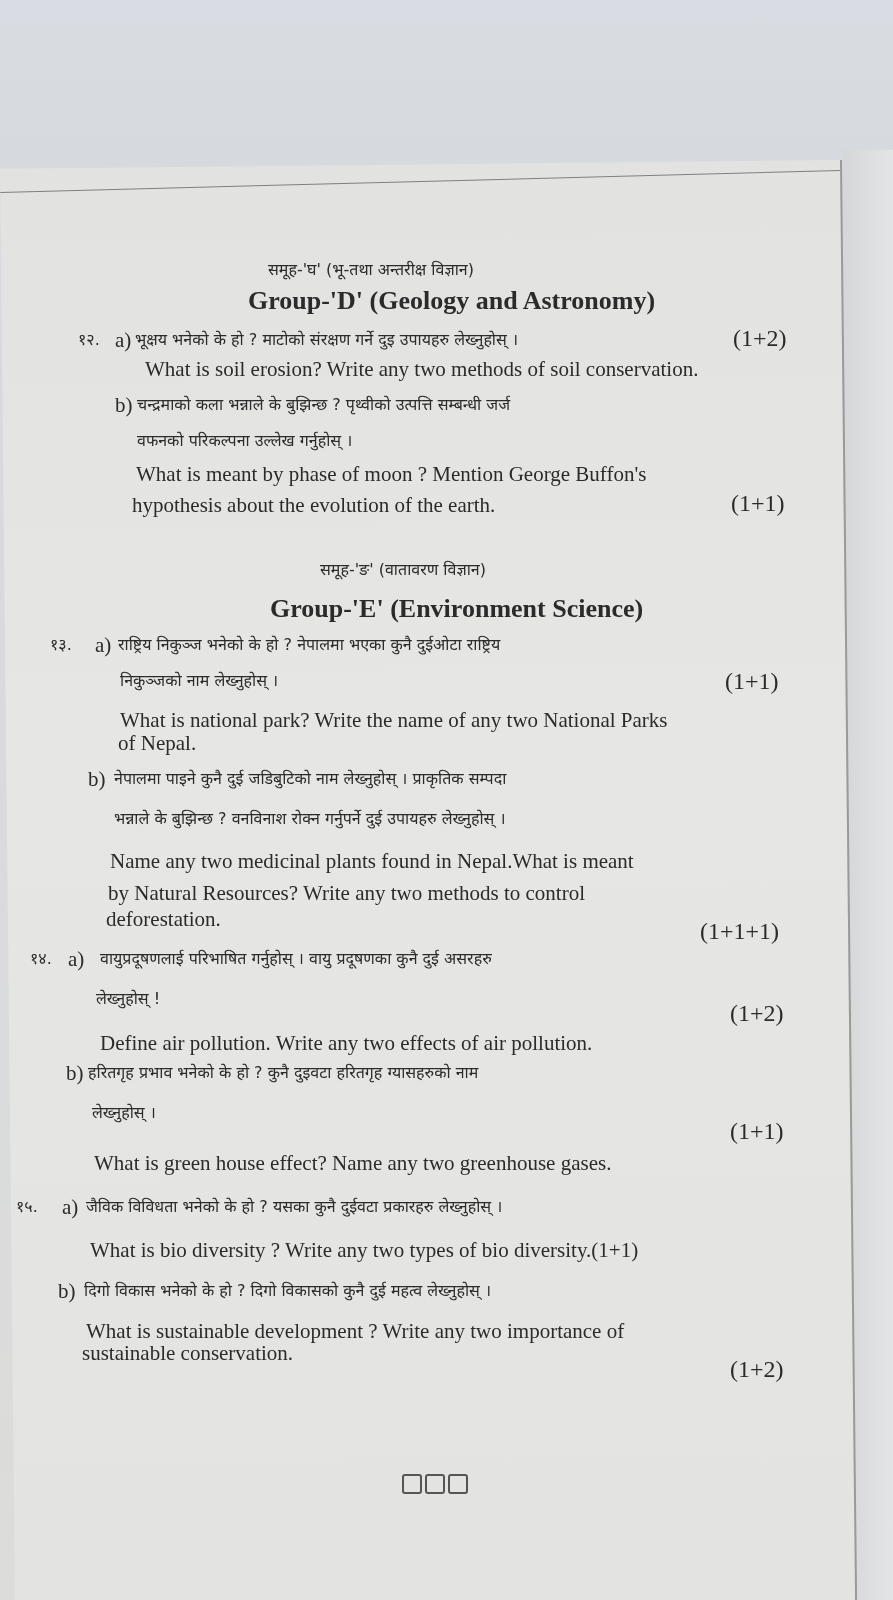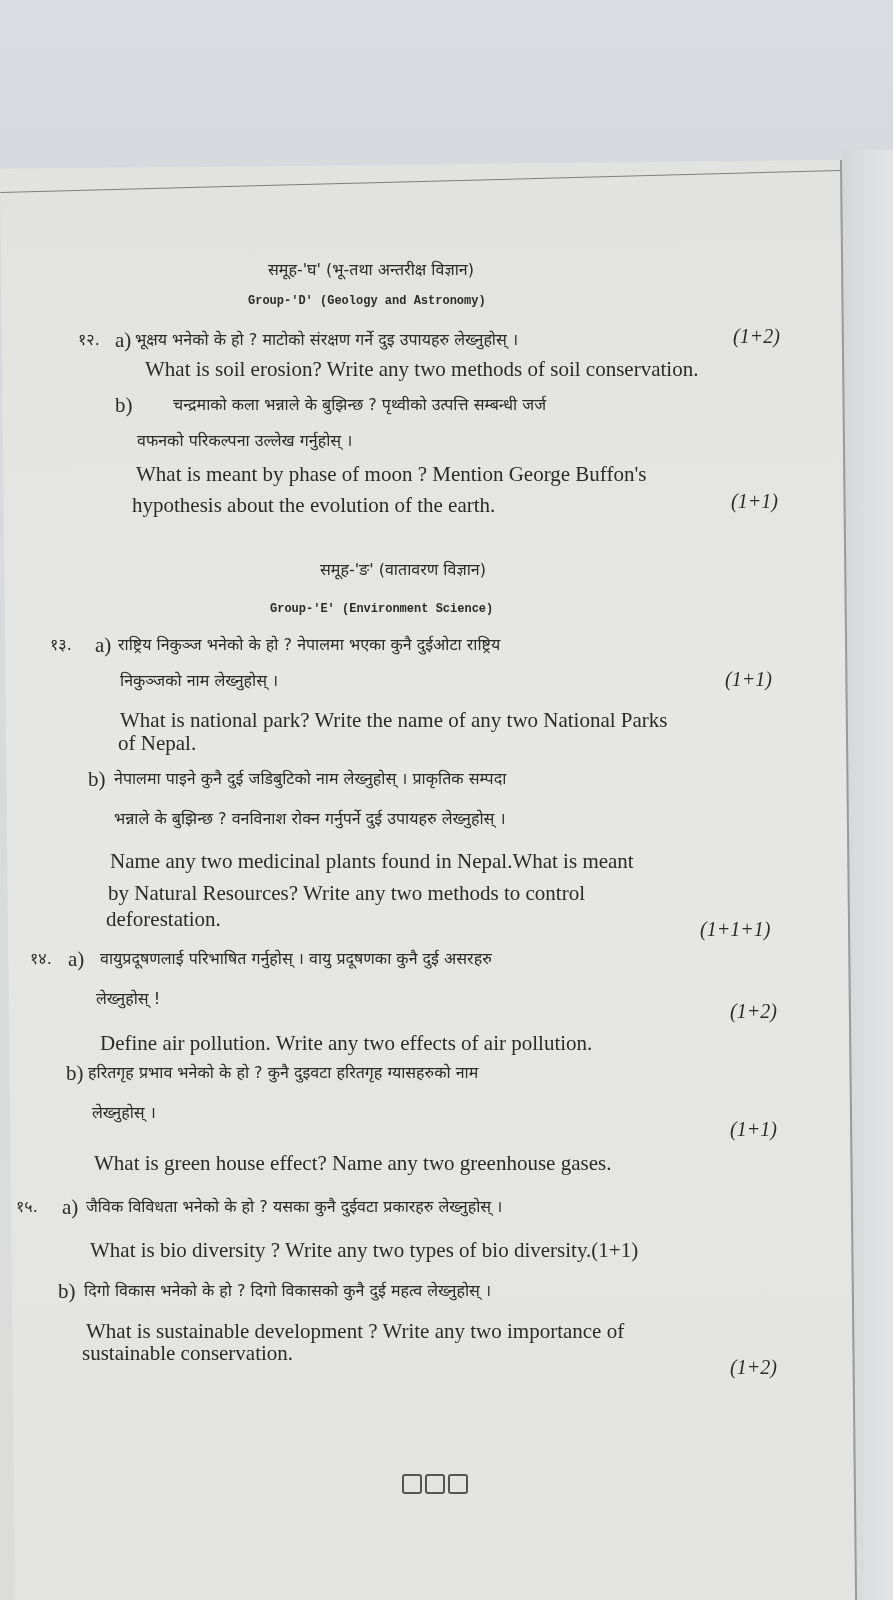--- a/index.html
+++ b/index.html
@@ -18,43 +18,43 @@
   .paper-top-edge {
     position:absolute; left:0; top:170px; width:840px; height:0;
     border-top:1.5px solid #7f7f7f; transform: rotate(-1.5deg); transform-origin: right;
   }
   .right-shadow {
     position:absolute; right:0; top:150px; width:50px; height:1450px;
     background: linear-gradient(90deg, #d4d6d8, #e4e5e6);
   }
   .line { position:absolute; white-space:nowrap; font-size:21px; line-height:26px; }
   .dev { font-family: "DejaVu Sans", sans-serif; font-size:16px; }
-  .heading { font-weight:bold; font-size:12px;font-family:Liberation Mono, monospace; }
-  .marks { position:absolute; font-size:20px;font-style:italic; }
+  .heading { font-weight:bold; font-size:26px; }
+  .marks { position:absolute; font-size:24px; }
   .end-mark { position:absolute; left:402px; top:1474px; display:flex; gap:3px; }
   .end-mark span { width:16px; height:16px; border:2.5px solid #555; border-radius:3px; display:block; }
 </style>
 </head>
 <body>
 
 <div class="right-shadow"></div>
 <div class="paper"></div>
 <div class="paper-top-edge"></div>
 
 <div class="line dev" style="left:268px;top:257px;">समूह-'घ' (भू-तथा अन्तरीक्ष विज्ञान)</div>
 <div class="line heading" style="left:248px;top:288px;">Group-'D' (Geology and Astronomy)</div>
 
 <div class="line dev" style="left:78px;top:327px;">१२.</div>
 <div class="line" style="left:115px;top:327px;">a)</div>
 <div class="line dev" style="left:135px;top:327px;">भूक्षय भनेको के हो ? माटोको संरक्षण गर्ने दुइ उपायहरु लेख्नुहोस् ।</div>
 <div class="marks" style="left:733px;top:325px;">(1+2)</div>
 <div class="line" style="left:145px;top:356px;">What is soil erosion? Write any two methods of soil conservation.</div>
 
 <div class="line" style="left:115px;top:392px;">b)</div>
-<div class="line dev" style="left:137px;top:392px;margin-left:36px;">चन्द्रमाको कला भन्नाले के बुझिन्छ ? पृथ्वीको उत्पत्ति सम्बन्धी जर्ज</div>
+<div class="line dev" style="left:137px;top:392px;">चन्द्रमाको कला भन्नाले के बुझिन्छ ? पृथ्वीको उत्पत्ति सम्बन्धी जर्ज</div>
 <div class="line dev" style="left:137px;top:428px;">वफनको परिकल्पना उल्लेख गर्नुहोस् ।</div>
 <div class="line" style="left:136px;top:461px;text-align:center;">What is meant by phase of moon ? Mention George Buffon's</div>
 <div class="line" style="left:132px;top:492px;">hypothesis about the evolution of the earth.</div>
 <div class="marks" style="left:731px;top:490px;">(1+1)</div>
 
 <div class="line dev" style="left:320px;top:557px;">समूह-'ङ' (वातावरण विज्ञान)</div>
 <div class="line heading" style="left:270px;top:596px;">Group-'E' (Environment Science)</div>
 
 <div class="line dev" style="left:50px;top:632px;">१३.</div>
 <div class="line" style="left:95px;top:632px;">a)</div>

